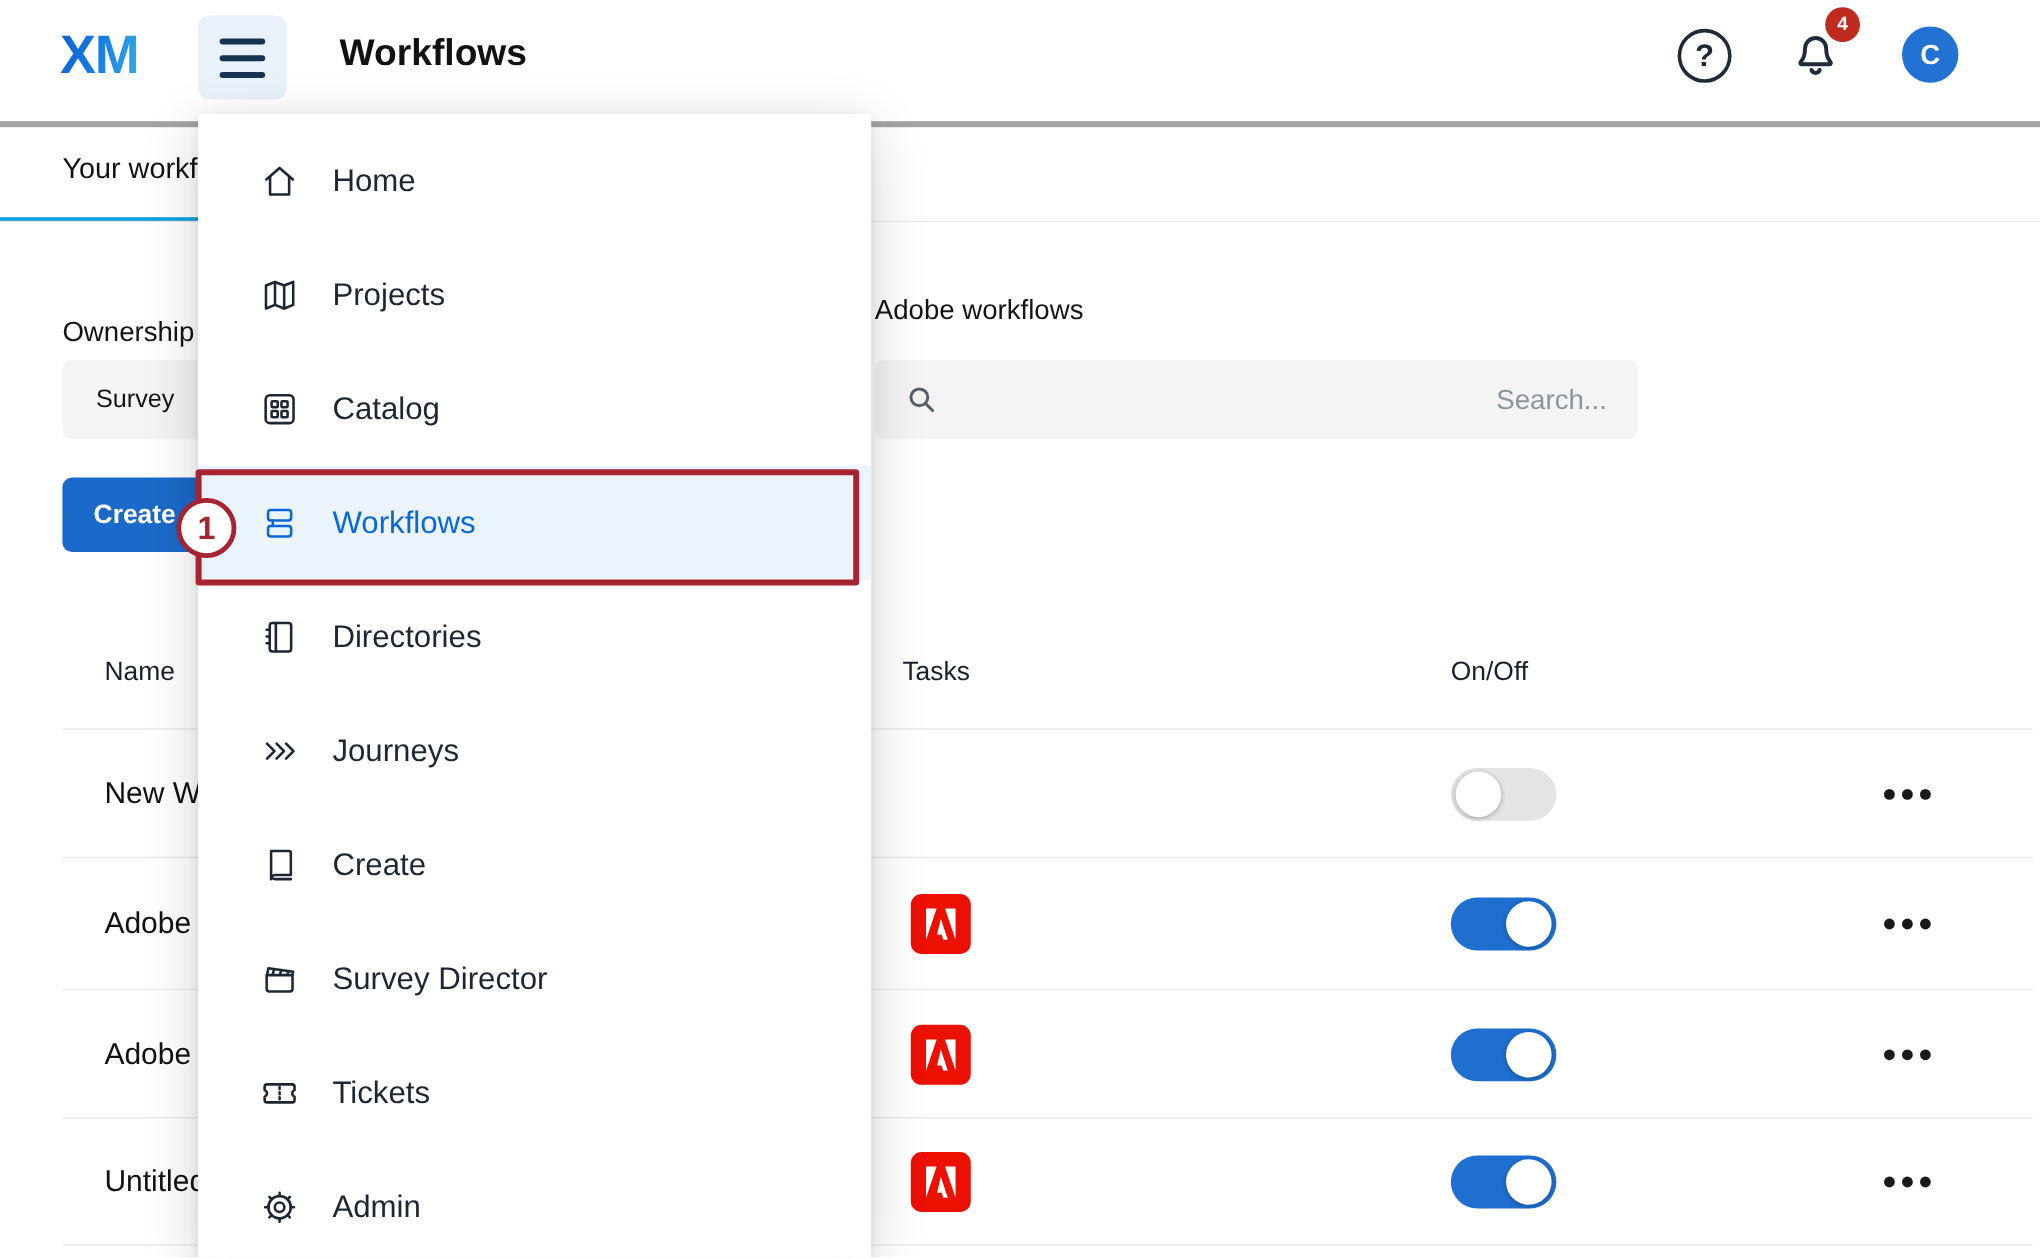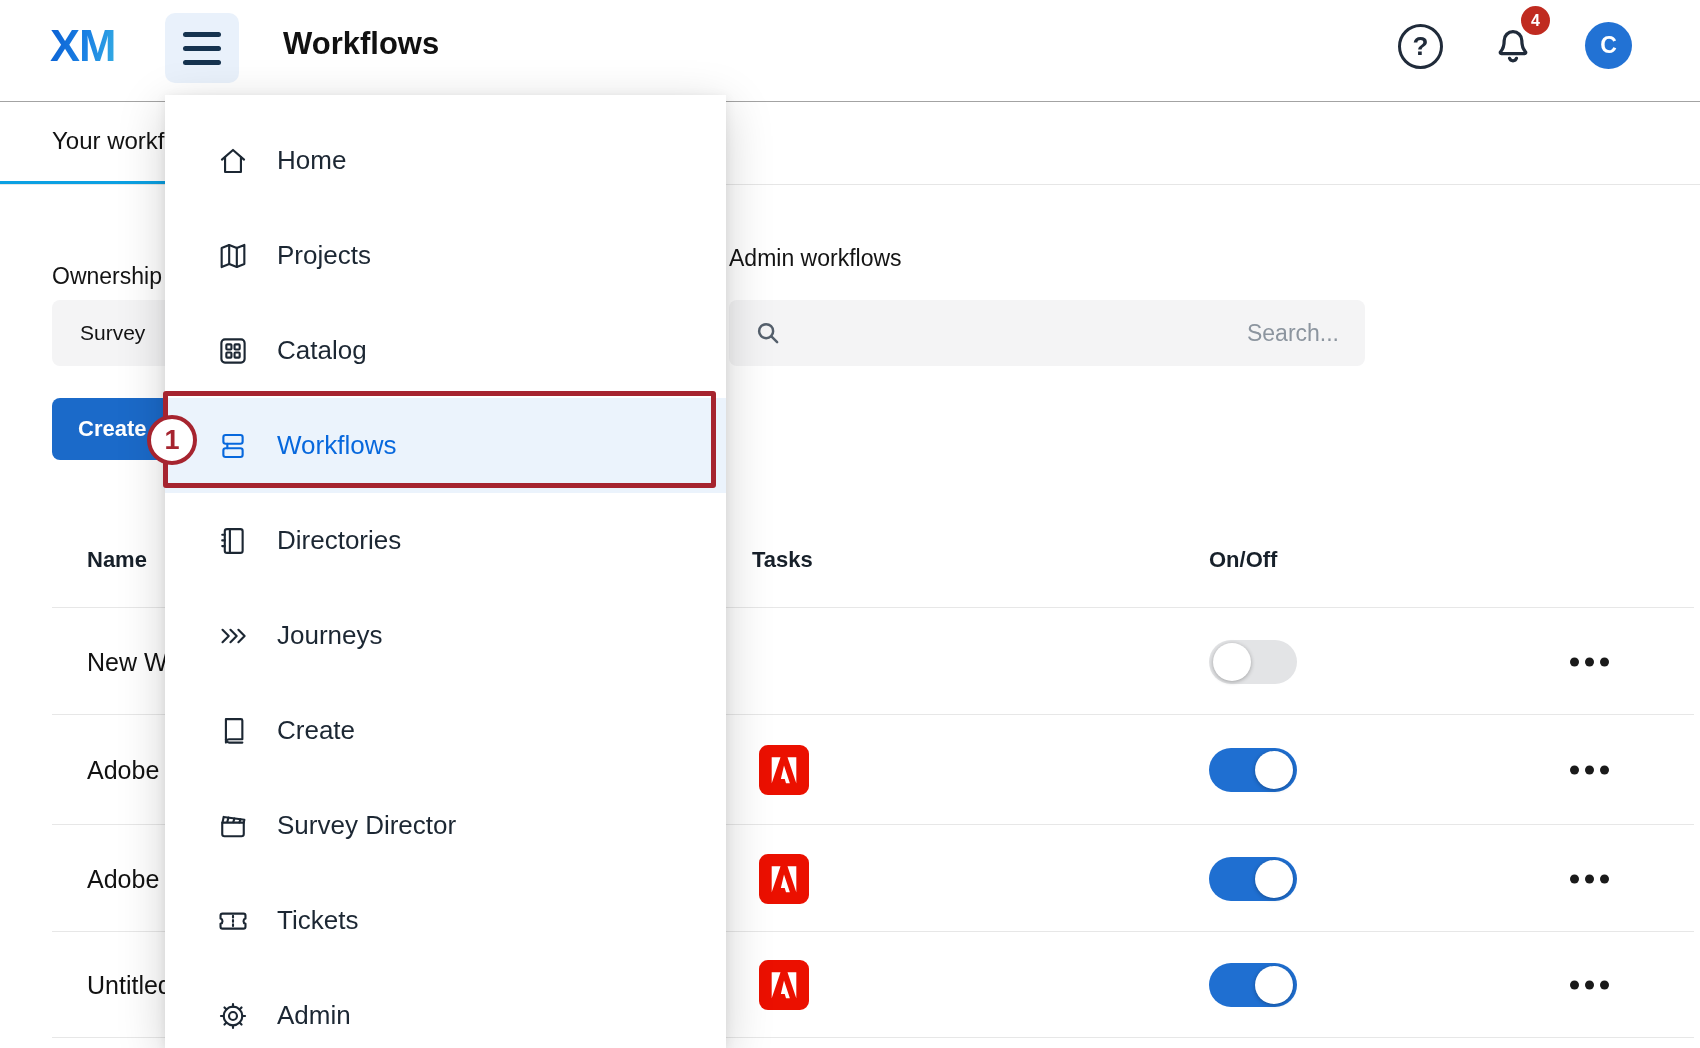--- a/index.html
+++ b/index.html
@@ -2,21 +2,21 @@
 <html><head>
 <meta charset="utf-8">
 <style>
   html,body{margin:0;padding:0;background:#fff;}
   .stage{position:relative;width:1700px;height:1048px;background:#fff;overflow:hidden;
          font-family:"Liberation Sans",sans-serif;color:#15202B;}
   .abs{position:absolute;}
 
   
   .header{position:absolute;left:0;top:0;width:1700px;height:101px;background:#fff;
-          border-bottom:1px solid #a3a3a3;z-index:10;}
+          border-bottom:5px solid #a3a3a3;z-index:10;}
   .logo{left:50px;top:20px;font-size:45px;font-weight:800;letter-spacing:-1px;
         background:linear-gradient(100deg,#0A5FD3 0%,#1B82E4 55%,#35AEE3 100%);
         -webkit-background-clip:text;background-clip:text;color:transparent;cursor:pointer;}
   .hamburger-btn{left:165px;top:13px;width:74px;height:70px;background:#E9F1FB;border-radius:10px;
         display:flex;flex-direction:column;justify-content:center;align-items:center;gap:9px;cursor:pointer;}
   .hamburger-btn .bar{width:38px;height:5px;border-radius:3px;background:#16334F;}
   .page-title{left:283px;top:26px;font-size:31px;font-weight:700;color:#111;}
   .help-btn{left:1398px;top:24px;width:45px;height:45px;border:3px solid #202B3A;border-radius:50%;
         display:flex;align-items:center;justify-content:center;font-size:26px;font-weight:700;color:#202B3A;
         box-sizing:border-box;cursor:pointer;}
@@ -39,21 +39,21 @@
   .search-box{left:729px;top:300px;width:636px;height:66px;background:#F4F4F5;border-radius:8px;
         display:flex;align-items:center;gap:18px;padding:0 24px;box-sizing:border-box;}
   .search-box input{flex:1;border:none;outline:none;background:transparent;font-size:23px;color:#333;
         font-family:"Liberation Sans",sans-serif;text-align:right;}
   .search-box input::placeholder{color:#8C959F;}
   .create-btn{left:52px;top:398px;width:235px;height:62px;background:#1B6AC9;border:none;border-radius:8px;
         color:#fff;font-size:22px;font-weight:700;display:flex;align-items:center;padding-left:26px;
         box-sizing:border-box;font-family:"Liberation Sans",sans-serif;cursor:pointer;white-space:nowrap;overflow:hidden;}
 
   
-  .th{font-size:22px;font-weight:700;color:#17202A;}
+  .th{font-size:22px;font-weight:400;color:#17202A;}
   .th-name{left:87px;top:547px;}
   .th-tasks{left:752px;top:547px;}
   .th-onoff{left:1209px;top:547px;}
   .row{position:absolute;left:52px;width:1642px;border-top:1px solid #E7E7E7;}
   .row.last{border-bottom:1px solid #E7E7E7;}
   .vcenter{position:absolute;top:50%;transform:translateY(-50%);}
   .cell-name{left:35px;font-size:25px;color:#121212;white-space:nowrap;cursor:pointer;}
   .cell-task{left:707px;}
   .cell-toggle{left:1157px;}
   .cell-dots{left:1516px;display:flex;gap:6px;cursor:pointer;padding:6px 2px;}
@@ -65,21 +65,21 @@
   .toggle.on{background:#1F6FD1;}
   .toggle.off{background:#E3E4E6;}
   .toggle .knob{position:absolute;top:3px;width:38px;height:38px;border-radius:50%;background:#fff;
         box-shadow:0 1px 4px rgba(0,0,0,.3);}
   .toggle.on .knob{right:4px;}
   .toggle.off .knob{left:4px;}
 
   
   .menu{position:absolute;left:165px;top:95px;width:561px;height:953px;background:#fff;z-index:50;
         box-shadow:0 12px 45px rgba(0,0,0,.18),0 2px 10px rgba(0,0,0,.08);
-        padding-top:18px;box-sizing:border-box;overflow:hidden;}
+        padding-top:8px;box-sizing:border-box;overflow:hidden;}
   .menu-item{height:95px;display:flex;align-items:center;padding-left:50px;gap:26px;
         font-size:26px;color:#1C2733;cursor:pointer;}
   .menu-item .mi-icon{width:36px;height:36px;display:flex;align-items:center;justify-content:center;flex:0 0 36px;}
   .menu-item svg{width:34px;height:34px;stroke:currentColor;fill:none;stroke-width:1.5;
         stroke-linecap:round;stroke-linejoin:round;}
   .menu-item.active{background:#EBF3FC;color:#0768DD;}
 
   
   .annotation-rect{position:absolute;left:163px;top:391px;width:553px;height:97px;
         border:5px solid #A6242F;border-radius:3px;z-index:60;pointer-events:none;box-sizing:border-box;}
@@ -114,21 +114,21 @@
     </div>
     <div class="abs badge">4</div>
     <div class="abs avatar">C</div>
   </div>
 
   <div class="abs tab">Your workflows</div>
   <div class="abs tab-underline"></div>
   <div class="abs content-divider"></div>
 
   <div class="abs ownership-label">Ownership</div>
-  <div class="abs search-label">Admin workflows</div>
+  <div class="abs search-label">Adobe workflows</div>
   <div class="abs ownership-select">
     <span>Survey</span>
   </div>
   <div class="abs search-box">
     <span style="display:flex">
       <svg viewBox="0 0 24 24" width="30" height="30">
           <circle cx="10.5" cy="10.5" r="5.6" fill="none" stroke="#55606C" stroke-width="2"></circle>
           <path d="M14.7 14.7 19.3 19.3" stroke="#55606C" stroke-width="2" stroke-linecap="round"></path>
         </svg>
     </span>

